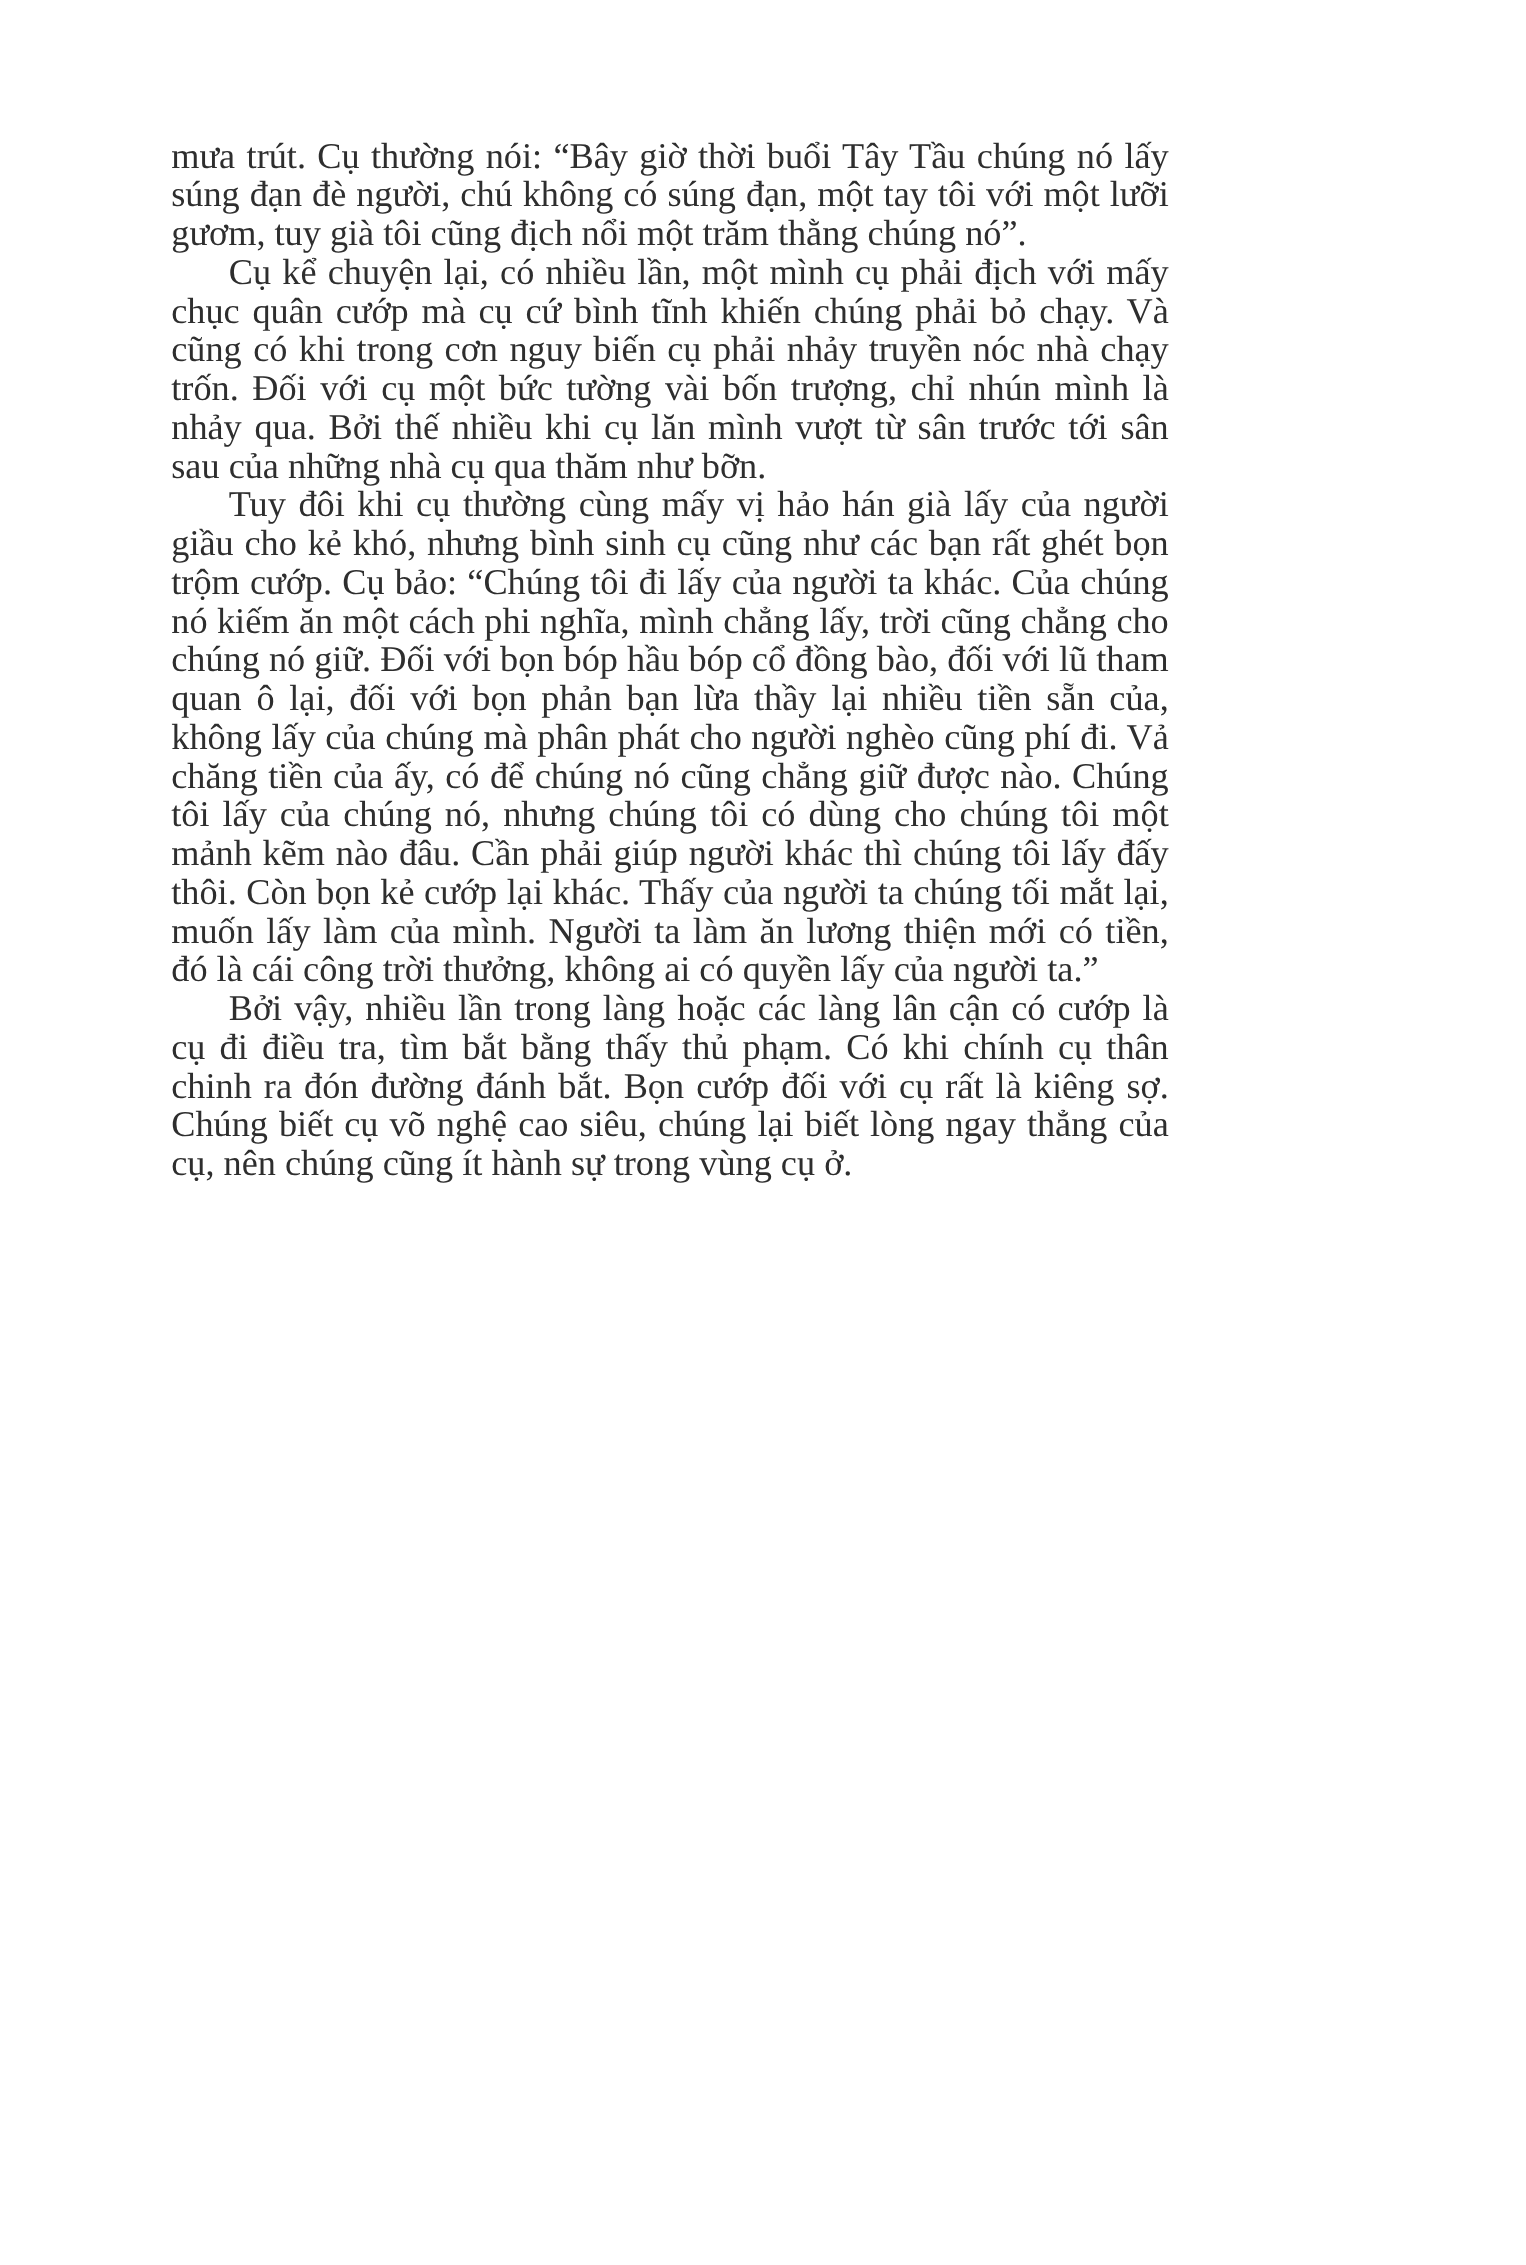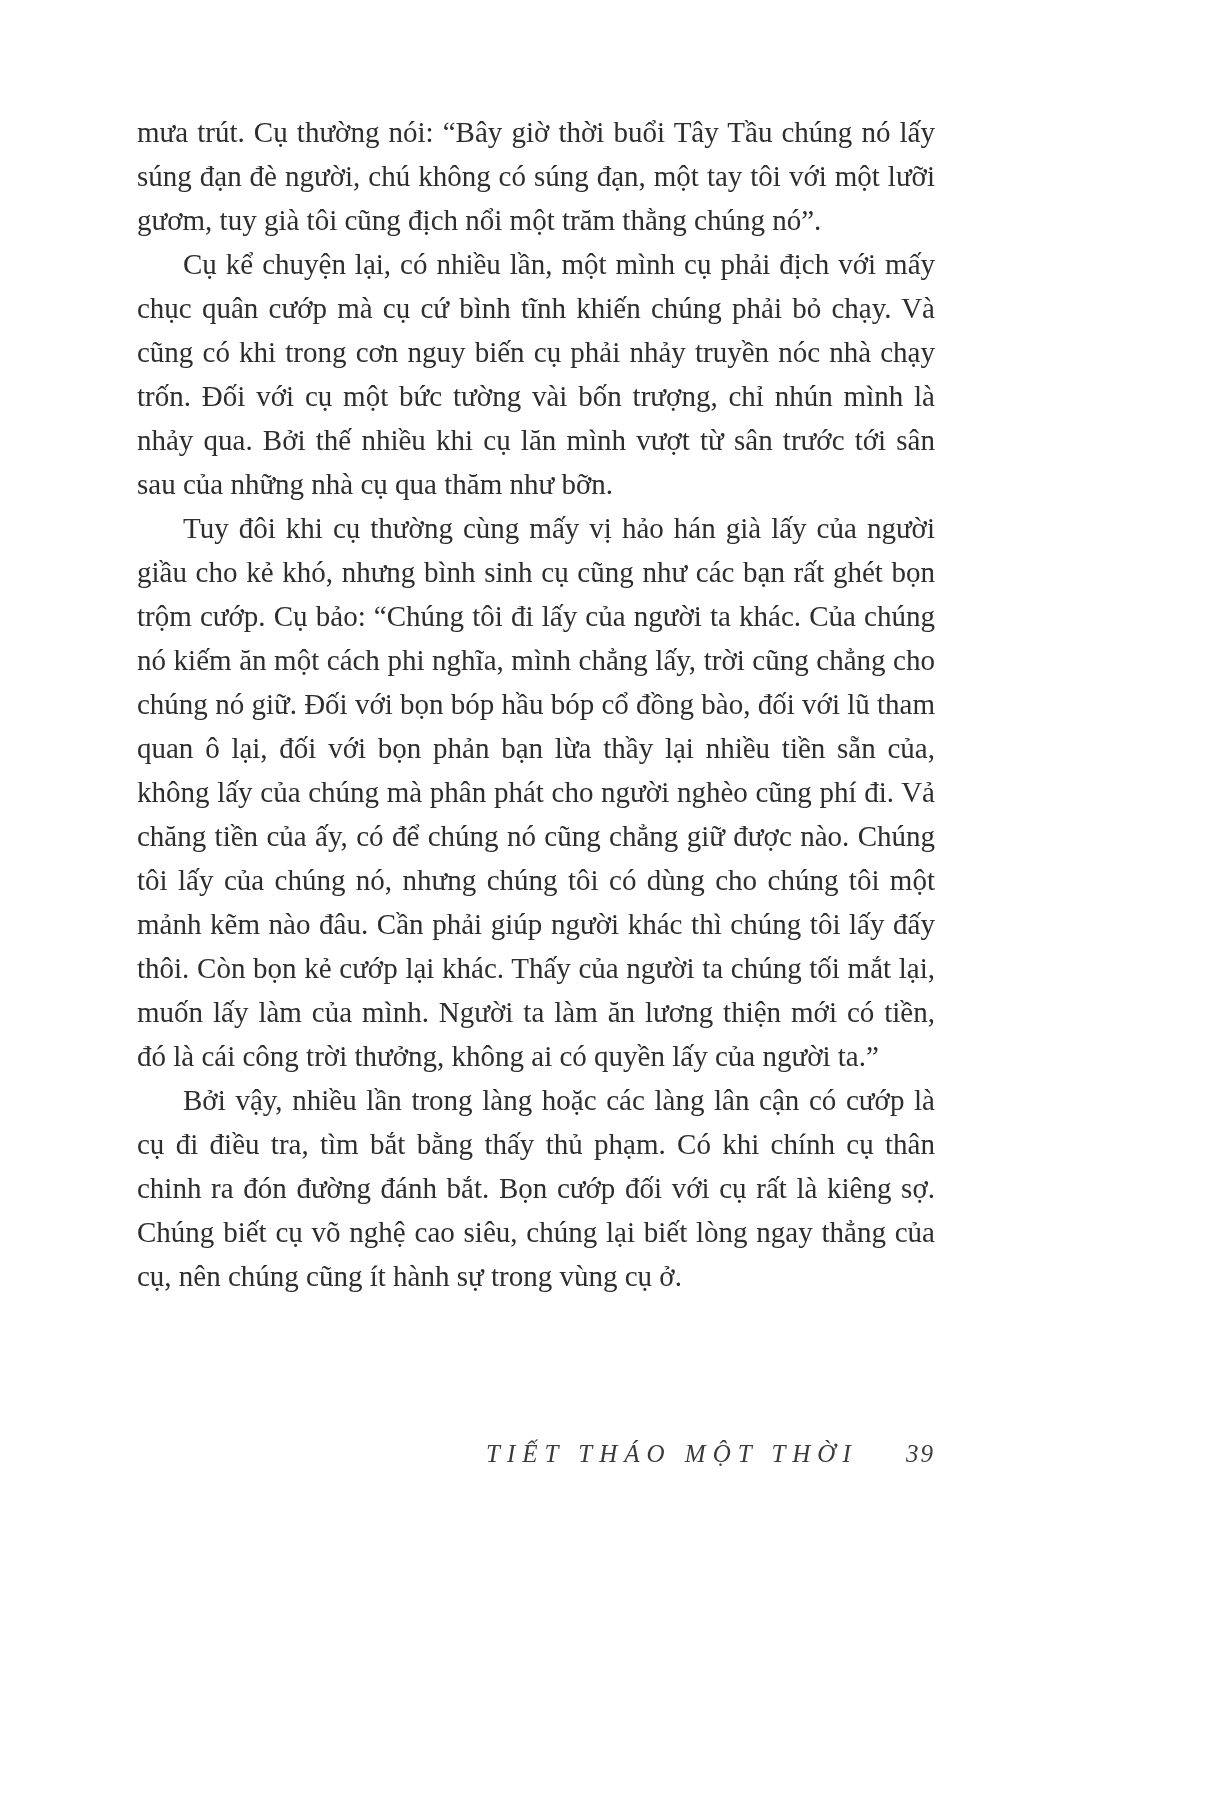--- a/index.html
+++ b/index.html
@@ -22,21 +22,21 @@
     background: #ffffff;
     overflow: hidden;
   }
 
   .text-block {
     position: absolute;
     left: 137px;
     top: 110px;
     width: 798px;
     font-size: 29px;
-    line-height: 44px;
+    line-height: 31px;
     text-align: justify;
     text-justify: inter-word;
   }
 
   .text-block p {
     margin: 0;
     text-indent: 46px;
   }
 
   .text-block p.no-indent {
@@ -70,18 +70,14 @@
 
 <div class="page">
 
   <div class="text-block">
     <p class="no-indent">mưa trút. Cụ thường nói: “Bây giờ thời buổi Tây Tầu chúng nó lấy súng đạn đè người, chú không có súng đạn, một tay tôi với một lưỡi gươm, tuy già tôi cũng địch nổi một trăm thằng chúng nó”.</p>
     <p>Cụ kể chuyện lại, có nhiều lần, một mình cụ phải địch với mấy chục quân cướp mà cụ cứ bình tĩnh khiến chúng phải bỏ chạy. Và cũng có khi trong cơn nguy biến cụ phải nhảy truyền nóc nhà chạy trốn. Đối với cụ một bức tường vài bốn trượng, chỉ nhún mình là nhảy qua. Bởi thế nhiều khi cụ lăn mình vượt từ sân trước tới sân sau của những nhà cụ qua thăm như bỡn.</p>
     <p>Tuy đôi khi cụ thường cùng mấy vị hảo hán già lấy của người giầu cho kẻ khó, nhưng bình sinh cụ cũng như các bạn rất ghét bọn trộm cướp. Cụ bảo: “Chúng tôi đi lấy của người ta khác. Của chúng nó kiếm ăn một cách phi nghĩa, mình chẳng lấy, trời cũng chẳng cho chúng nó giữ. Đối với bọn bóp hầu bóp cổ đồng bào, đối với lũ tham quan ô lại, đối với bọn phản bạn lừa thầy lại nhiều tiền sẵn của, không lấy của chúng mà phân phát cho người nghèo cũng phí đi. Vả chăng tiền của ấy, có để chúng nó cũng chẳng giữ được nào. Chúng tôi lấy của chúng nó, nhưng chúng tôi có dùng cho chúng tôi một mảnh kẽm nào đâu. Cần phải giúp người khác thì chúng tôi lấy đấy thôi. Còn bọn kẻ cướp lại khác. Thấy của người ta chúng tối mắt lại, muốn lấy làm của mình. Người ta làm ăn lương thiện mới có tiền, đó là cái công trời thưởng, không ai có quyền lấy của người ta.”</p>
     <p>Bởi vậy, nhiều lần trong làng hoặc các làng lân cận có cướp là cụ đi điều tra, tìm bắt bằng thấy thủ phạm. Có khi chính cụ thân chinh ra đón đường đánh bắt. Bọn cướp đối với cụ rất là kiêng sợ. Chúng biết cụ võ nghệ cao siêu, chúng lại biết lòng ngay thẳng của cụ, nên chúng cũng ít hành sự trong vùng cụ ở.</p>
   </div>
 
-  <div class="footer">
-    <span class="running-title">TIẾT THÁO MỘT THỜI</span>
-    <span class="page-number">39</span>
-  </div>
 
 </div>
 
 </body></html>

